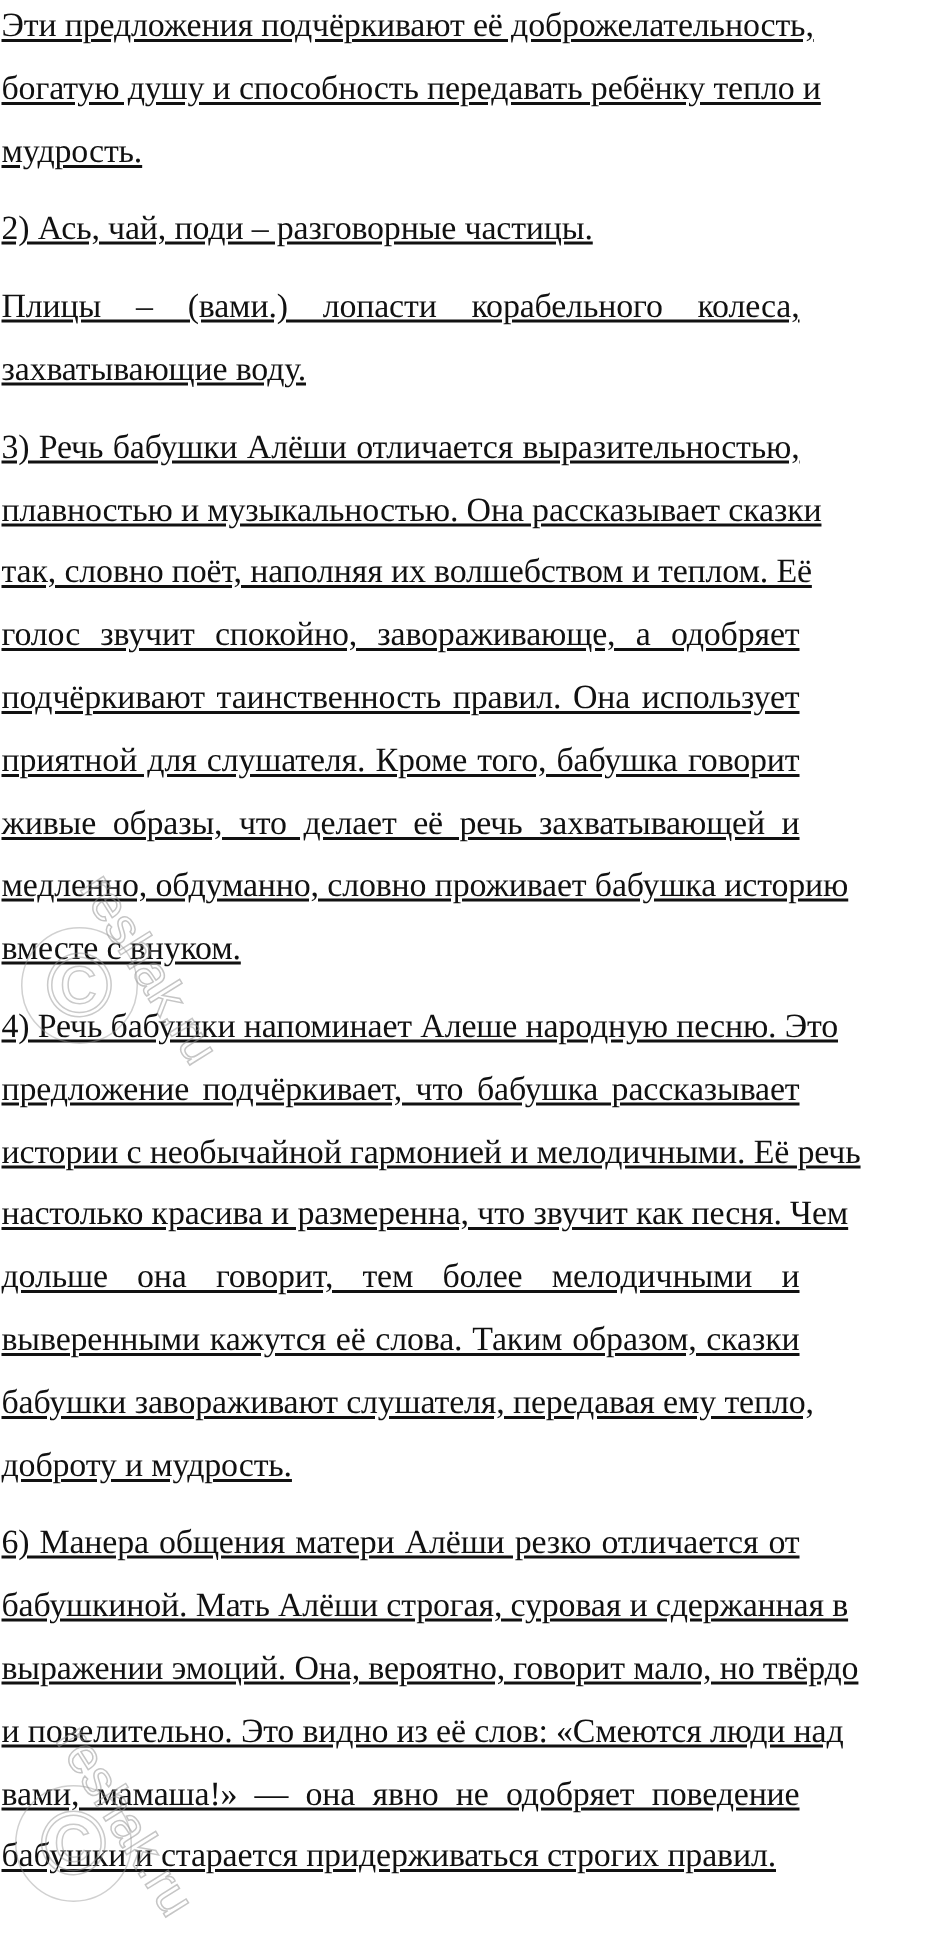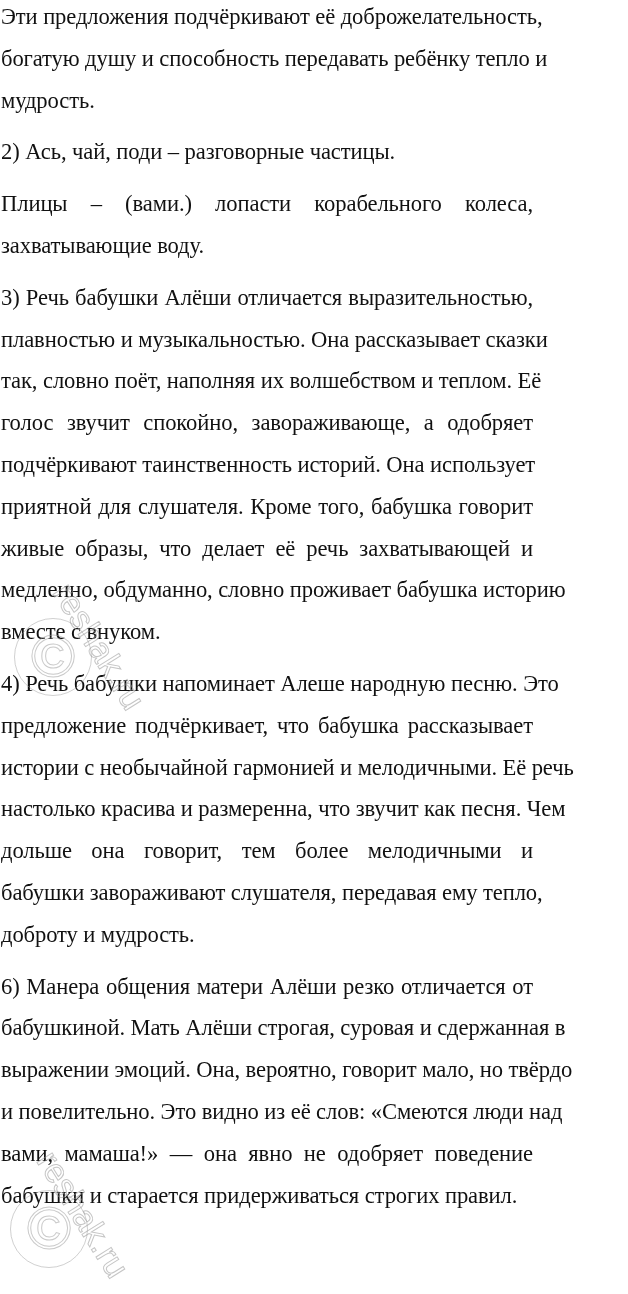--- a/index.html
+++ b/index.html
@@ -13,20 +13,21 @@
       position: relative;
       overflow: hidden;
       font-family: "Liberation Serif", "DejaVu Serif", serif;
       color: #111111;
     }
     .doc {
       position: absolute;
       left: 1px;
       top: 0;
       width: 532px;
+      text-decoration: underline;
     }
     .para {
       margin: 0;
       font-size: 22.6px;
       line-height: 41.8px;
       text-align: justify;
       letter-spacing: -0.1px;
       word-spacing: 0px;
     }
     .para .ln {
@@ -95,34 +96,35 @@
     <span class="ln">Плицы – (вами.) лопасти корабельного колеса,</span>
     <span class="ln last">захватывающие воду.</span>
   </p>
   <div class="gap"></div>
 
   <p class="para">
     <span class="ln">3) Речь бабушки Алёши отличается выразительностью,</span>
     <span class="ln">плавностью и музыкальностью. Она рассказывает сказки</span>
     <span class="ln">так, словно поёт, наполняя их волшебством и теплом. Её</span>
     <span class="ln">голос звучит спокойно, завораживающе, а одобряет</span>
-    <span class="ln">подчёркивают таинственность историй. Она использует</span>
+    <span class="ln">подчёркивают таинственность правил. Она использует</span>
     <span class="ln">приятной для слушателя. Кроме того, бабушка говорит</span>
     <span class="ln">живые образы, что делает её речь захватывающей и</span>
     <span class="ln">медленно, обдуманно, словно проживает бабушка историю</span>
     <span class="ln last">вместе с внуком.</span>
   </p>
   <div class="gap"></div>
 
   <p class="para">
     <span class="ln">4) Речь бабушки напоминает Алеше народную песню. Это</span>
     <span class="ln">предложение подчёркивает, что бабушка рассказывает</span>
     <span class="ln">истории с необычайной гармонией и мелодичными. Её речь</span>
     <span class="ln">настолько красива и размеренна, что звучит как песня. Чем</span>
     <span class="ln">дольше она говорит, тем более мелодичными и</span>
+    <span class="ln">выверенными кажутся её слова. Таким образом, сказки</span>
     <span class="ln">бабушки завораживают слушателя, передавая ему тепло,</span>
     <span class="ln last">доброту и мудрость.</span>
   </p>
   <div class="gap"></div>
 
   <p class="para">
     <span class="ln">6) Манера общения матери Алёши резко отличается от</span>
     <span class="ln">бабушкиной. Мать Алёши строгая, суровая и сдержанная в</span>
     <span class="ln">выражении эмоций. Она, вероятно, говорит мало, но твёрдо</span>
     <span class="ln">и повелительно. Это видно из её слов: «Смеются люди над</span>

